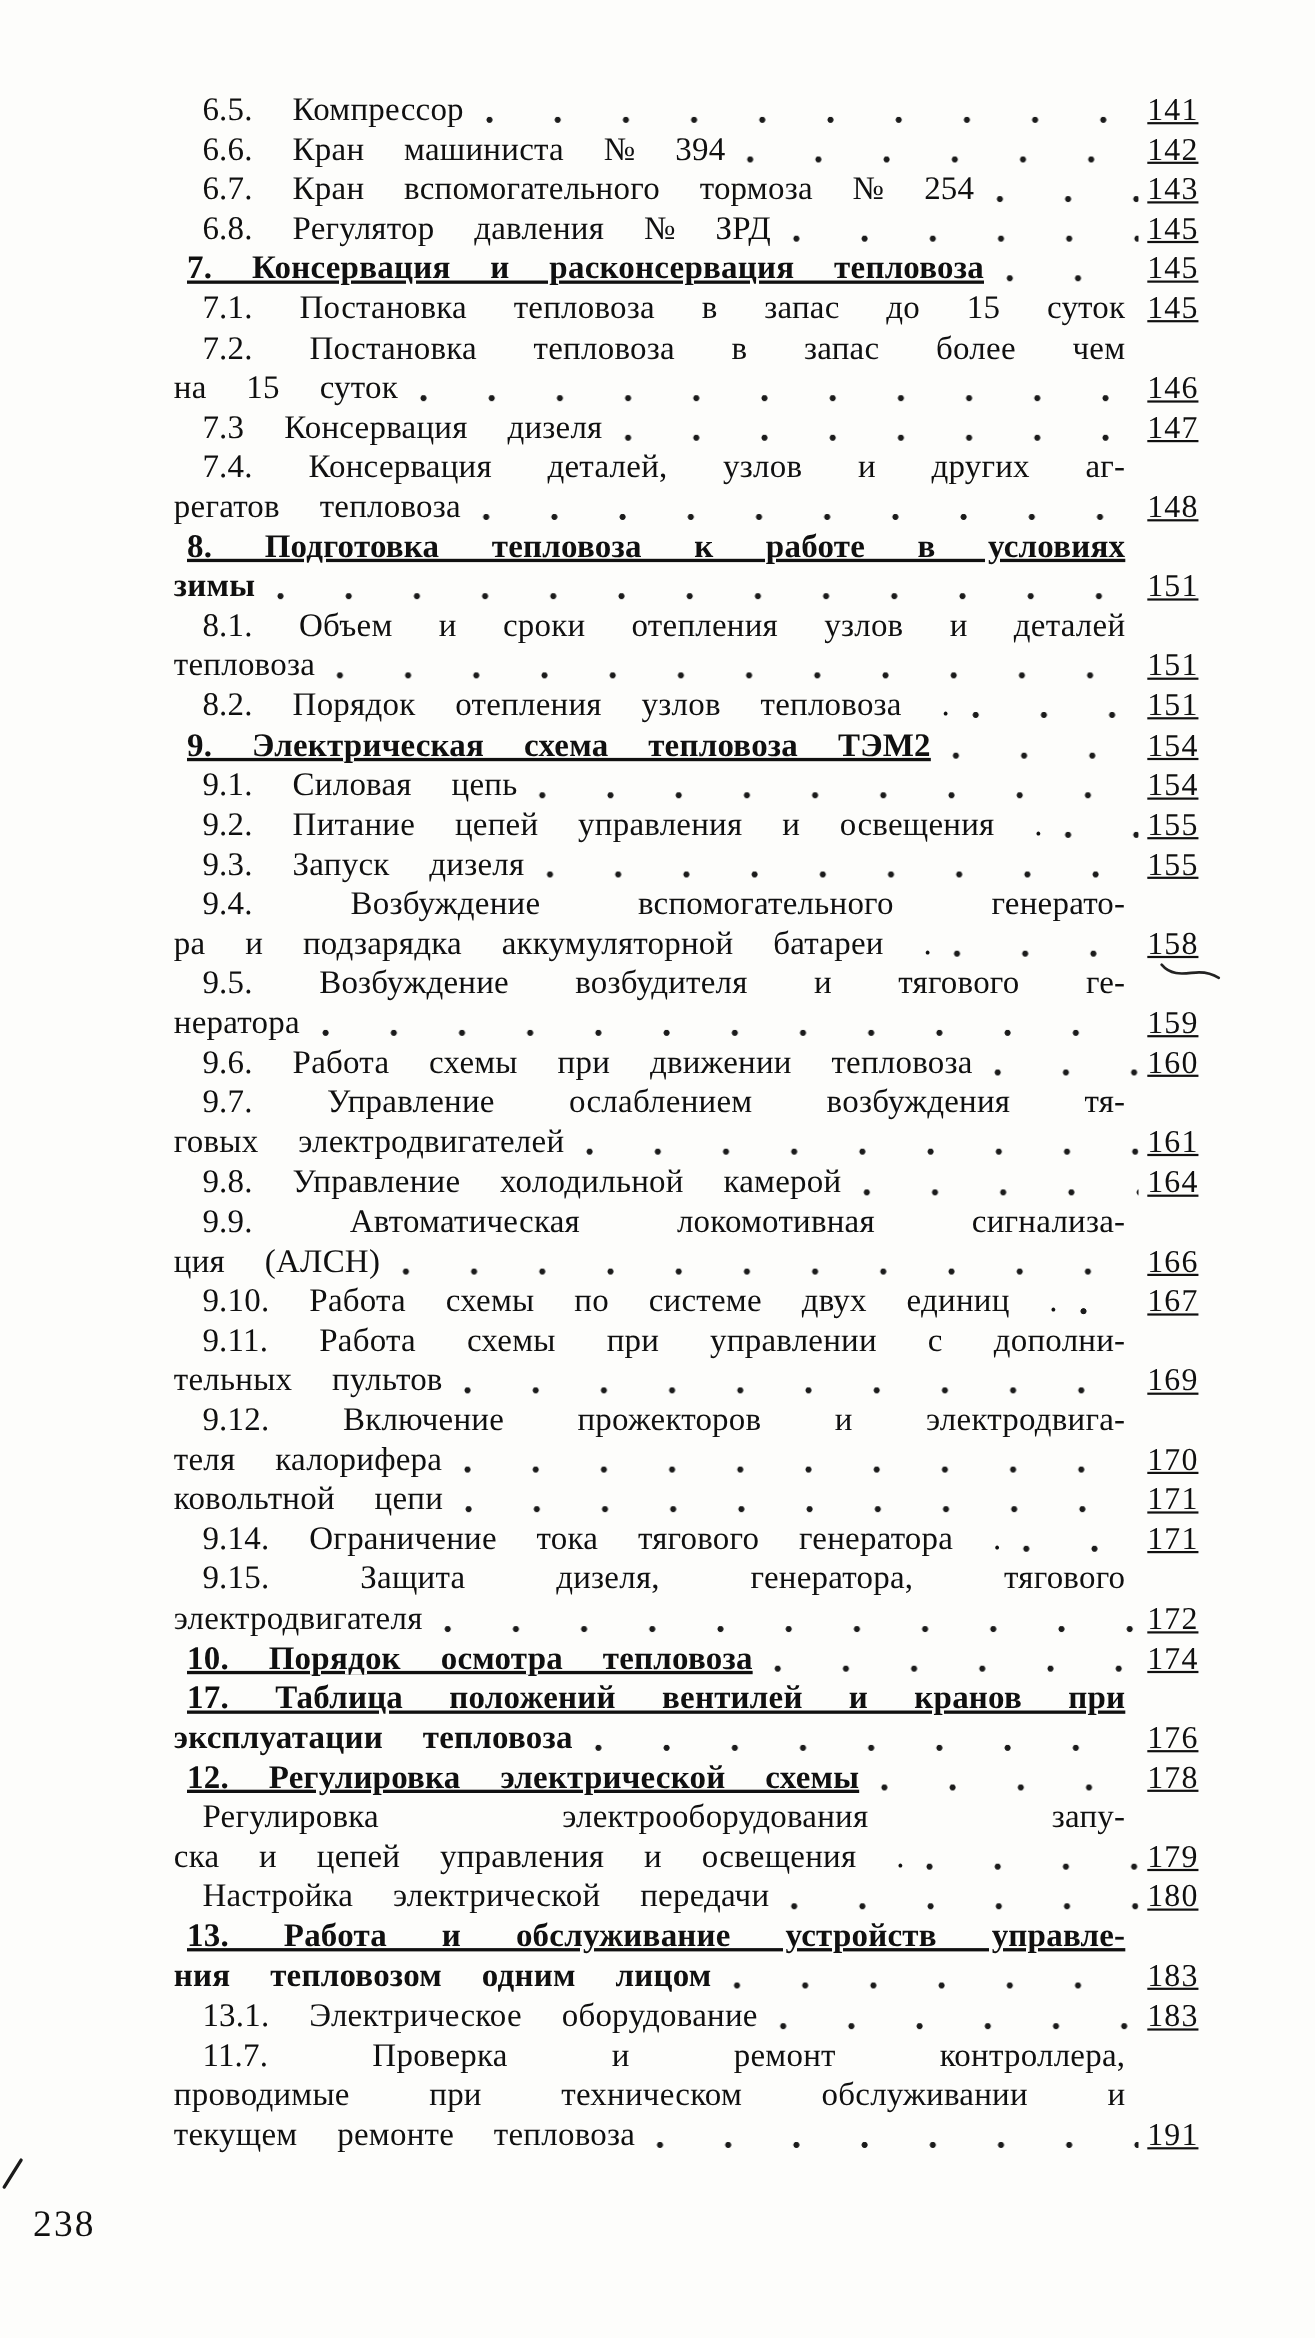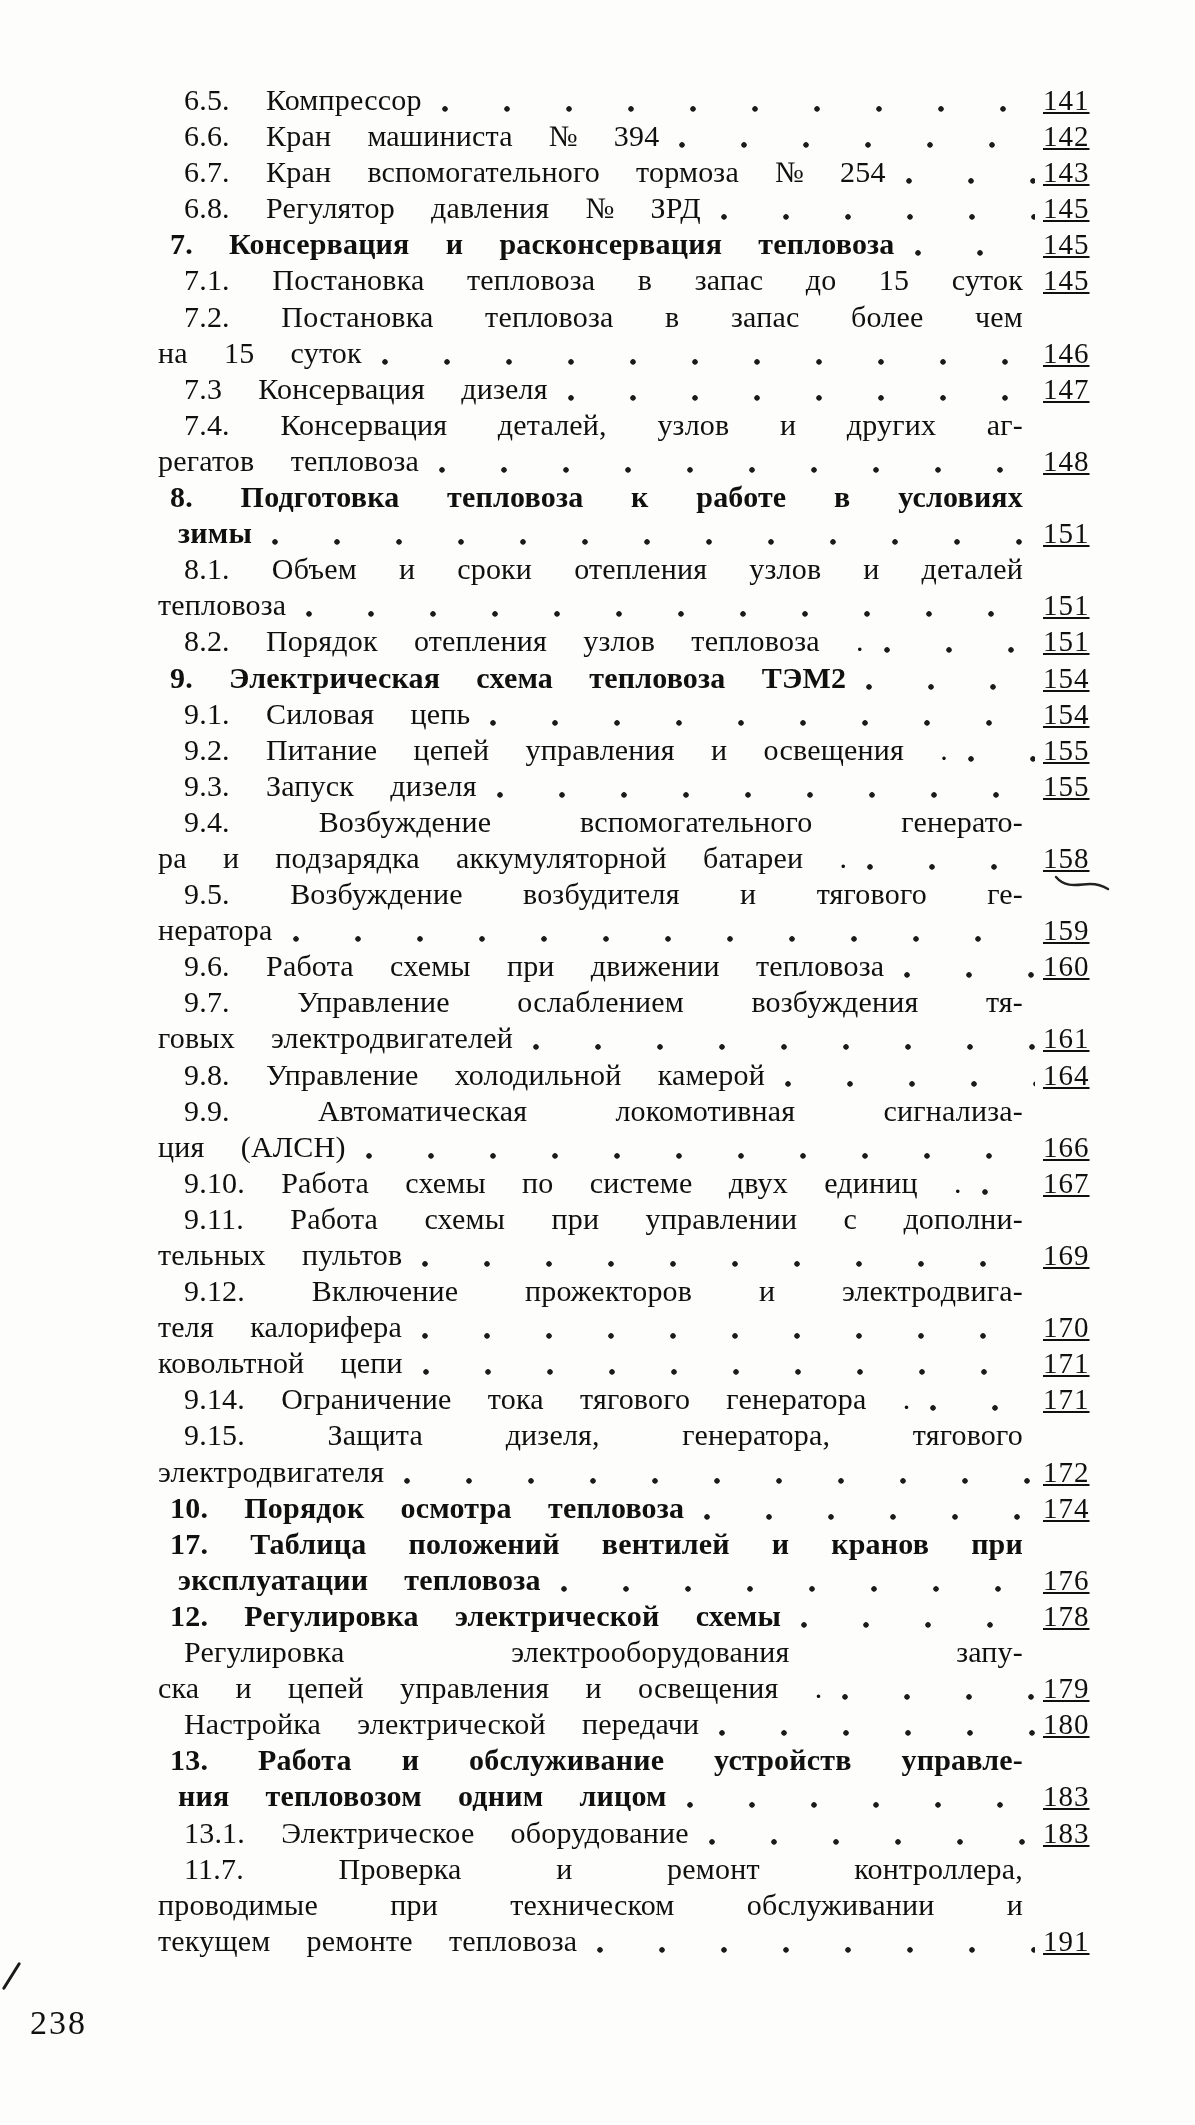--- a/index.html
+++ b/index.html
@@ -24,22 +24,22 @@
     font-size:30px;
     line-height:36.1px;
     white-space:nowrap;
   }
   .row .txt{
     word-spacing:0.95em;
     letter-spacing:0.2px;
     flex:0 0 auto;
   }
   .row.item .txt{padding-left:26px;}
-  .row.chapter .txt{padding-left:12px;font-weight:bold;}
-  .row.cont-bold .txt{font-weight:bold;margin-left:20px;}
+  .row.chapter .txt{padding-left:12px;font-weight:bold;text-decoration:underline;}
+  .row.cont-bold .txt{font-weight:bold;}
   .row.stretch .txt{
     flex:1 1 auto;
     white-space:normal;
     text-align:justify;
     text-align-last:justify;
     margin-right:20px;
   }
   .lead{
     flex:1 1 auto;
     align-self:stretch;

